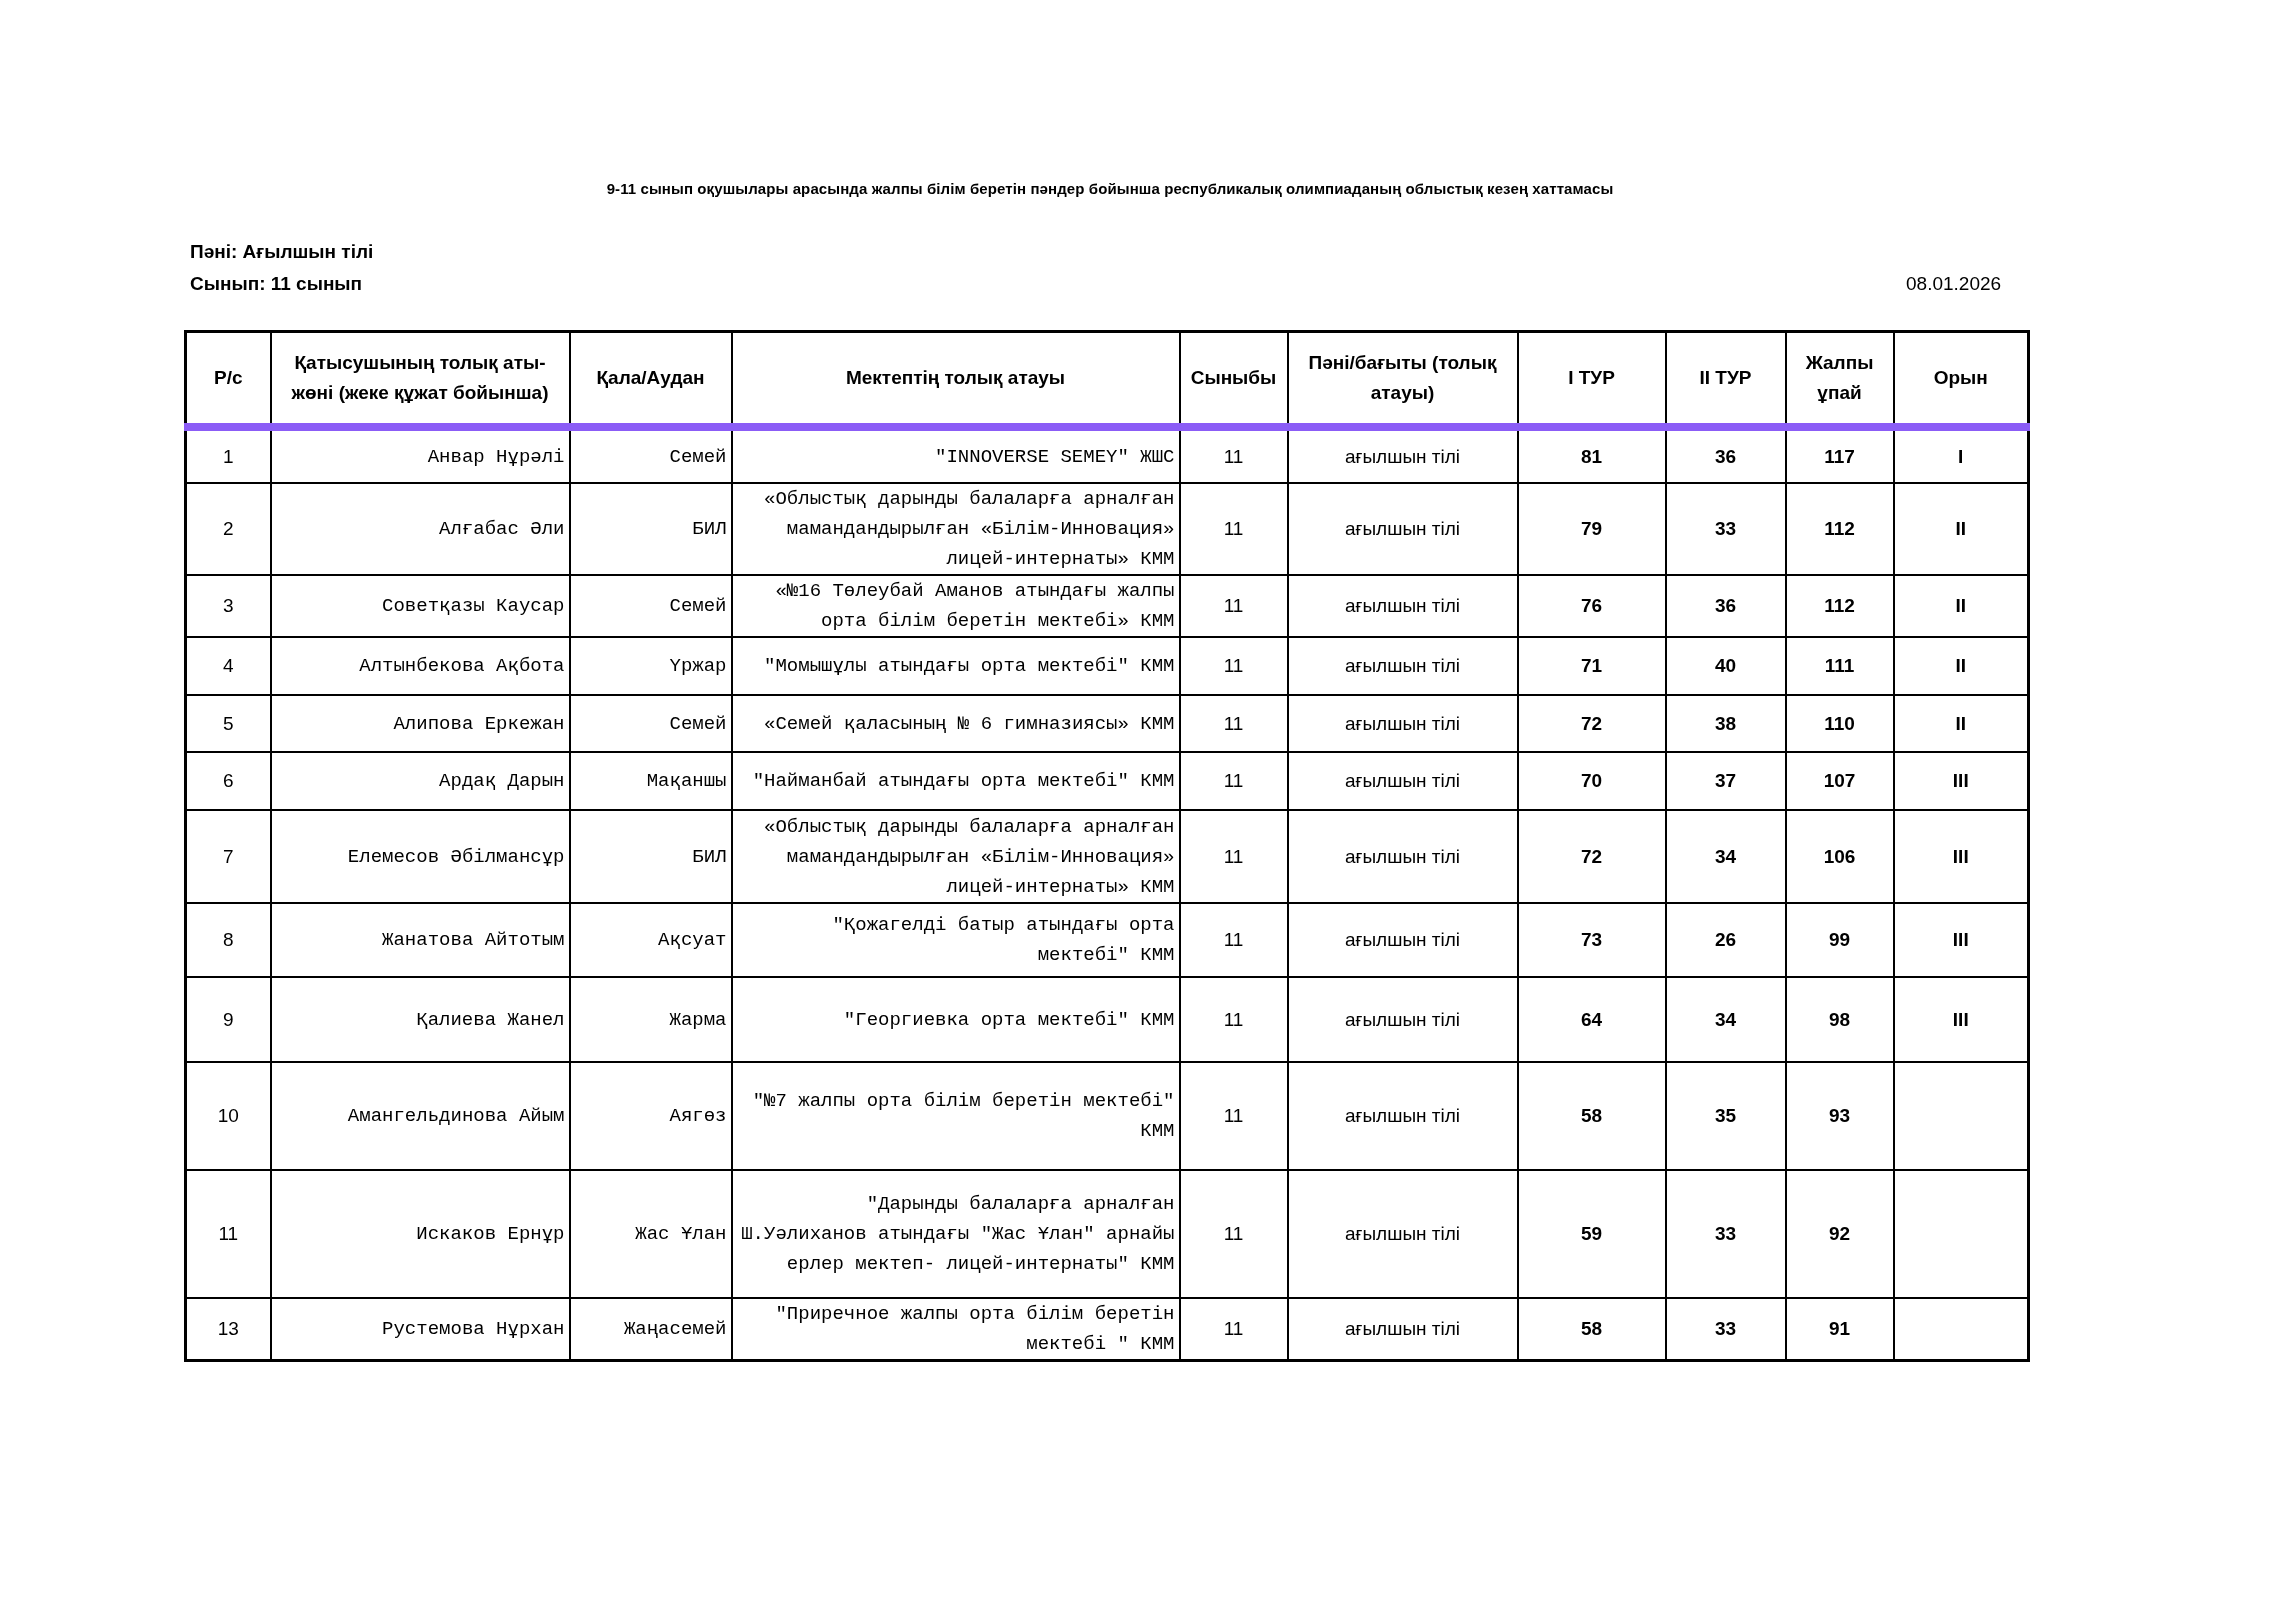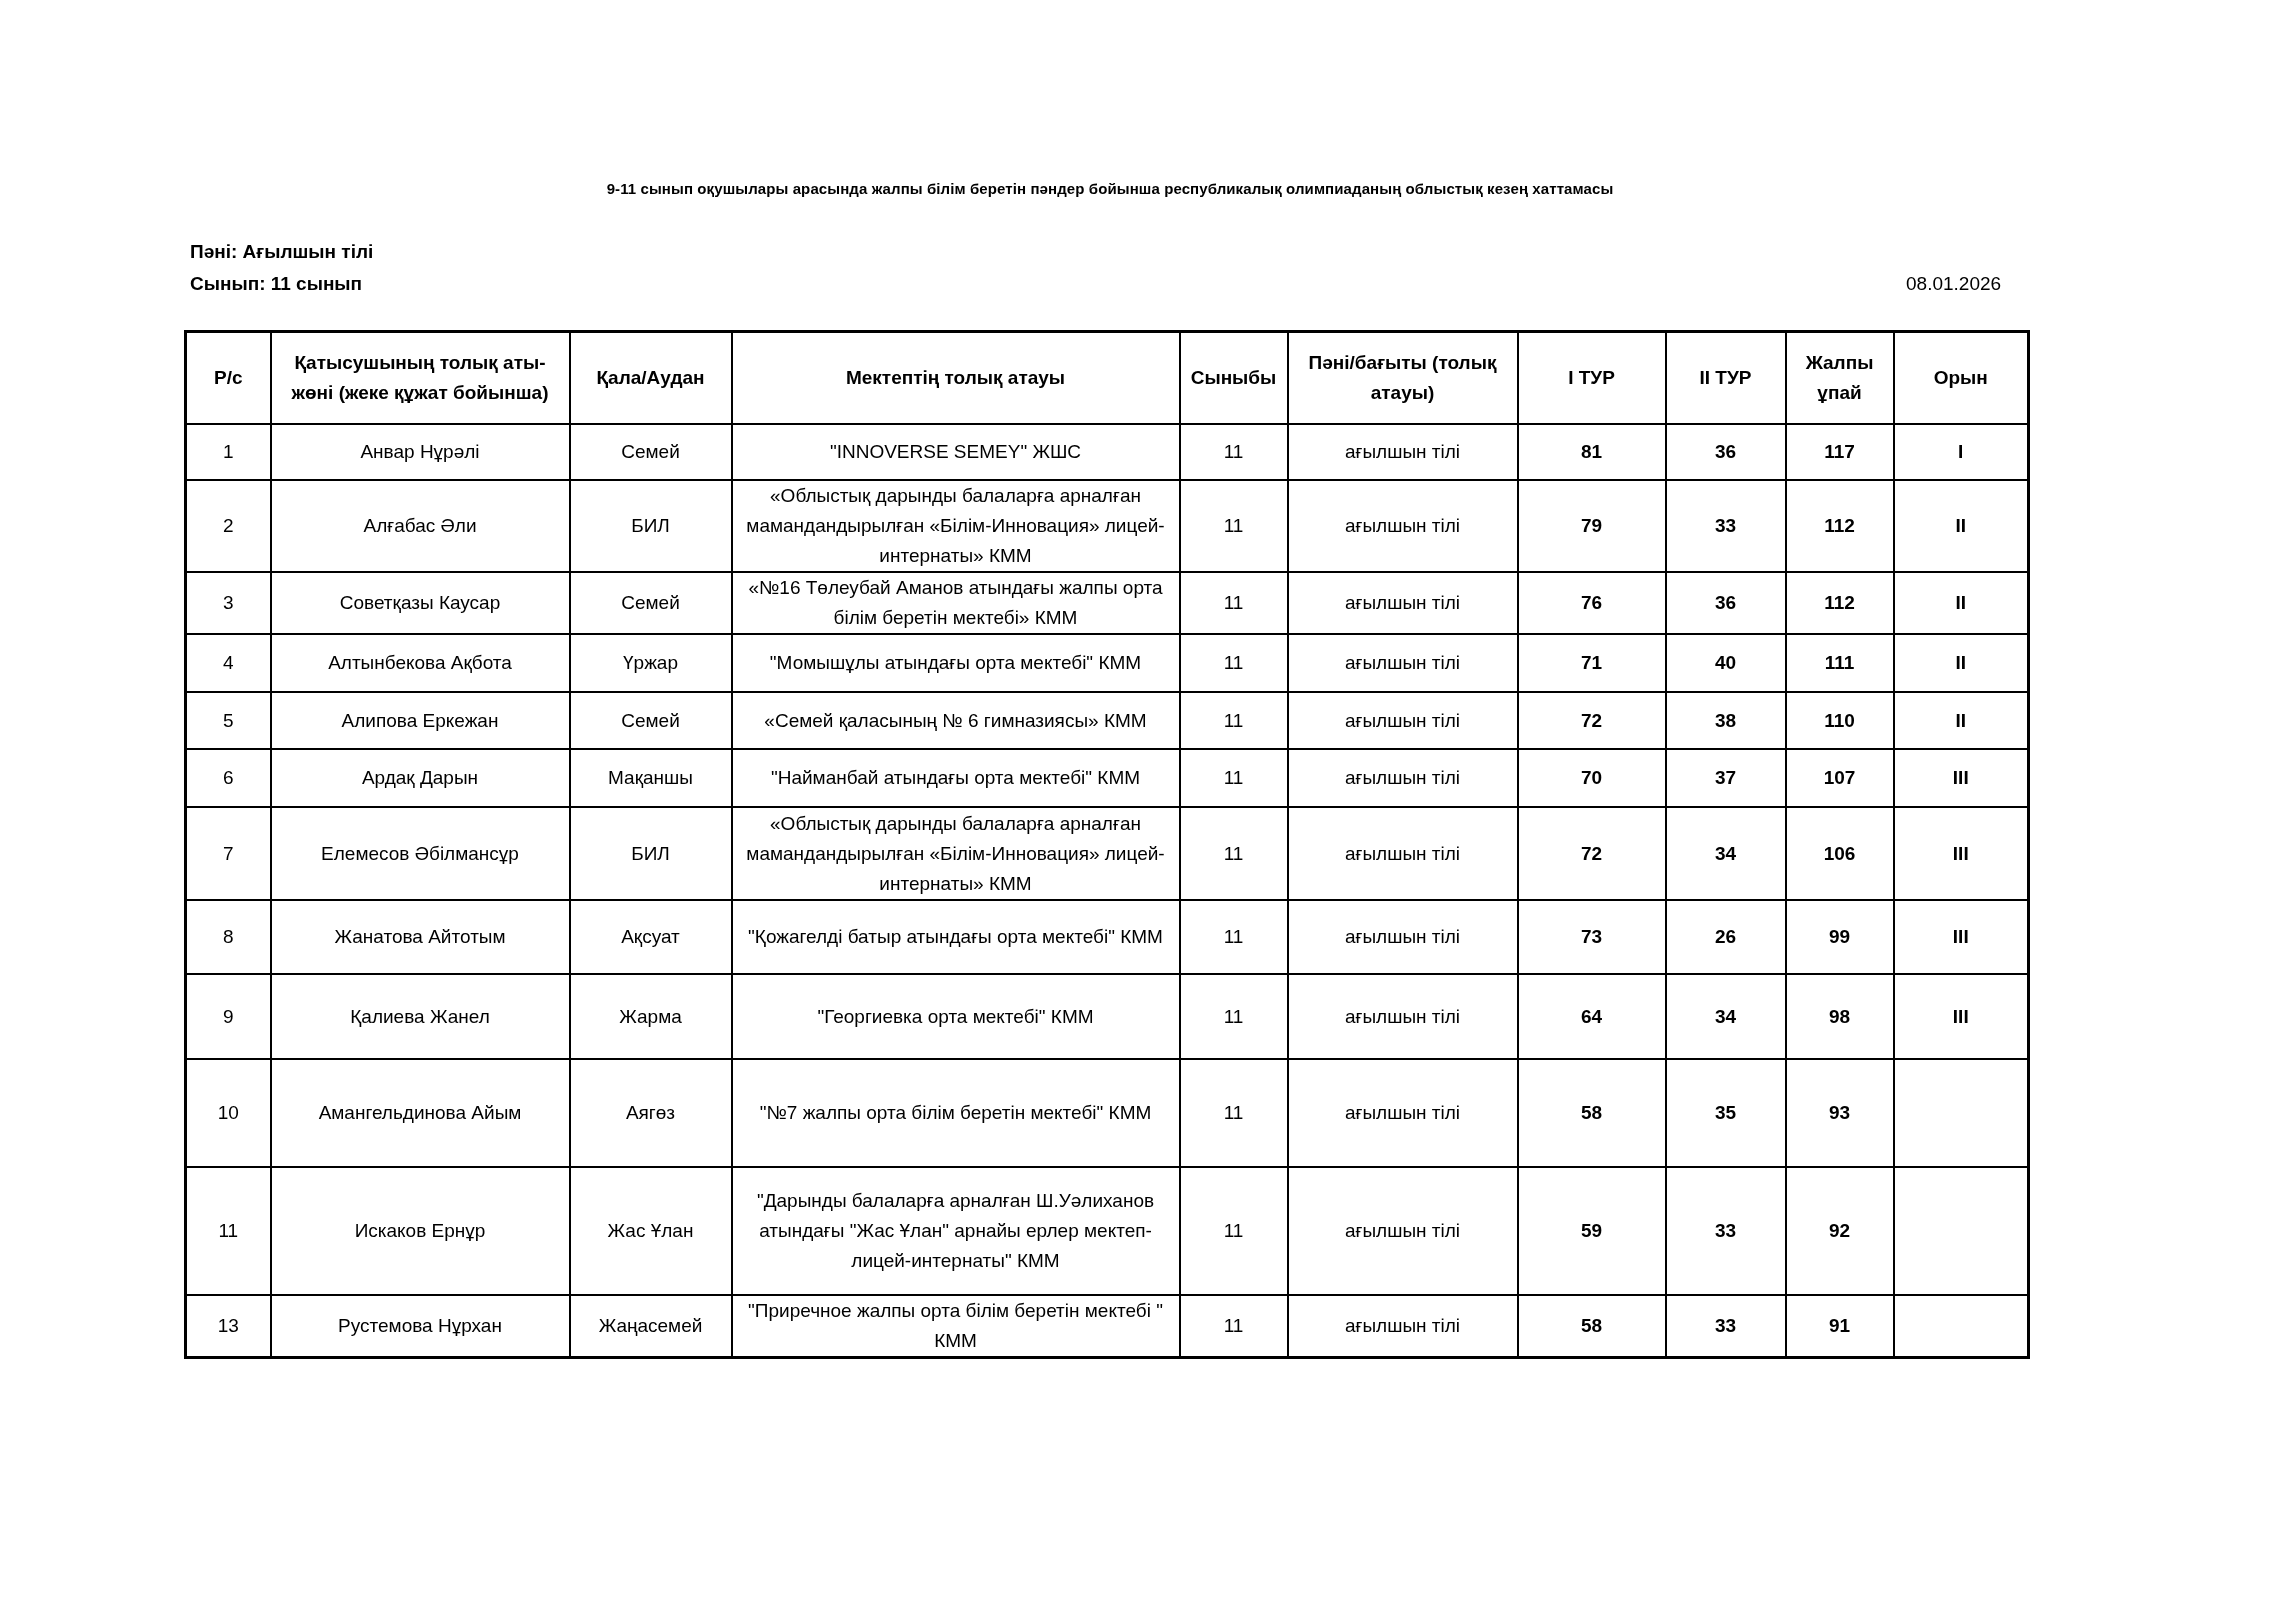--- a/index.html
+++ b/index.html
@@ -19,23 +19,23 @@
   table.protocol {
     position: absolute; left: 184px; top: 330px;
     border-collapse: collapse; table-layout: fixed;
     width: 1843px; font-size: 19px;
     border: 3px solid #000;
   }
   table.protocol th, table.protocol td {
     border: 2px solid #000; padding: 0 4px; line-height: 30px; vertical-align: middle;
   }
   table.protocol th { font-weight: bold; text-align: center; height: 90px; line-height: 30px; }
-  table.protocol thead tr { border-bottom: 2px solid #8b5cf6; }
+  table.protocol thead tr { border-bottom: 8px solid #8b5cf6; }
   td.c { text-align: center; }
-  td.l { text-align: center; }
+  td.l { text-align: right; font-family: Liberation Mono, monospace; }
   td.b { font-weight: bold; text-align: center; }
 </style>
 </head>
 <body>
 
 <div class="title">9-11 сынып оқушылары арасында жалпы білім беретін пәндер бойынша республикалық олимпиаданың облыстық кезең хаттамасы</div>
 <div class="meta subject">Пәні: Ағылшын тілі</div>
 <div class="meta grade">Сынып: 11 сынып</div>
 <div class="date">08.01.2026</div>
 

